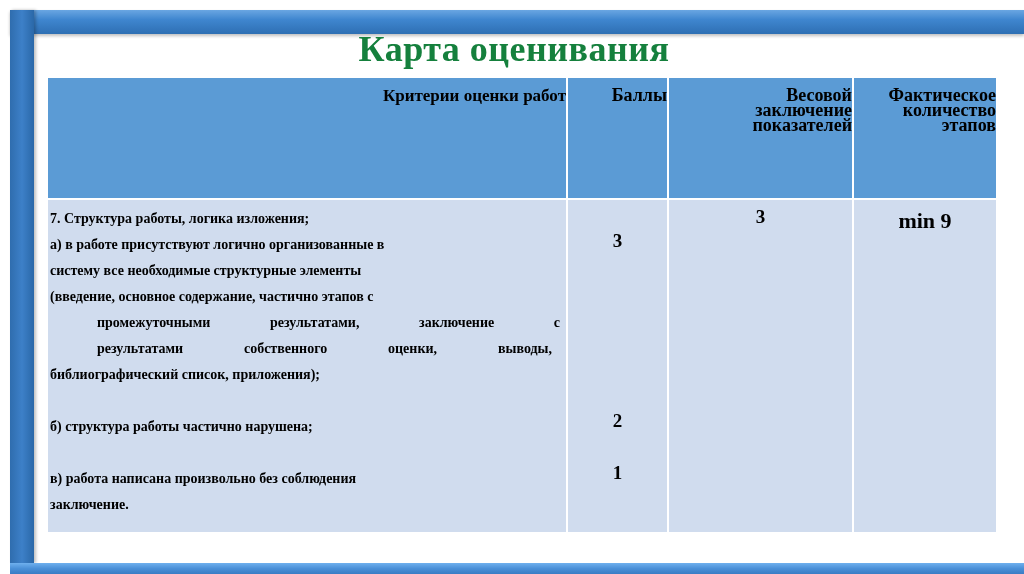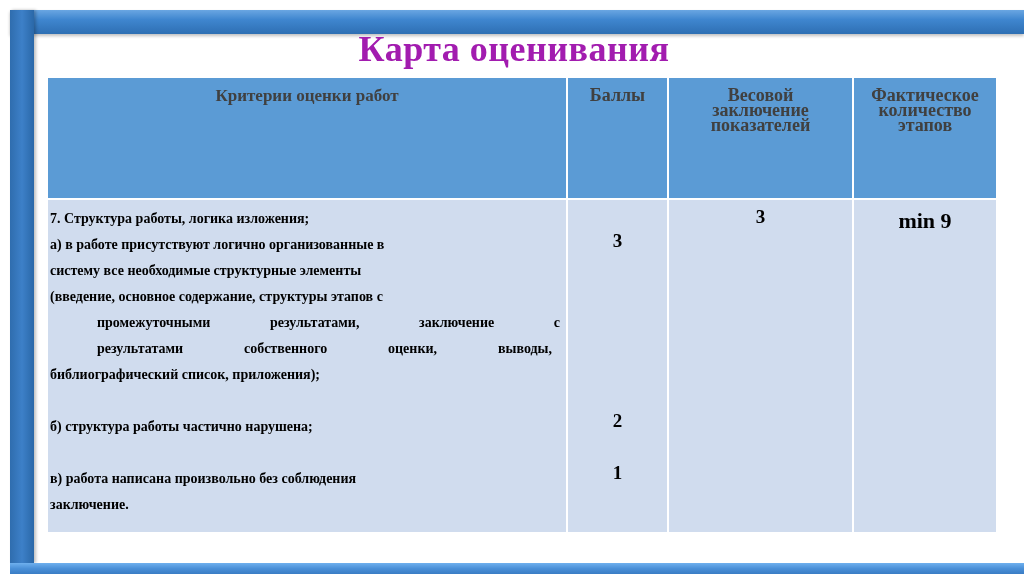--- a/index.html
+++ b/index.html
@@ -17,35 +17,35 @@
     position:absolute; left:10px; top:10px; width:24px; height:553px;
     background:linear-gradient(to right, #2f6dae 0%, #3d80c8 50%, #2a68a8 100%);
     box-shadow:2px 0 3px rgba(0,0,0,0.25);
   }
   .frame-bottom {
     position:absolute; left:10px; top:563px; width:1014px; height:11px;
     background:linear-gradient(to bottom, #6fb0ee 0%, #4a90d8 50%, #3a7cc4 100%);
   }
   .title {
     position:absolute; left:0; top:28px; width:1024px; text-align:center;
-    font-size:36px; font-weight:bold; color:#a21caf;
+    font-size:36px; font-weight:bold; color:#15803d;
     letter-spacing:0.5px;
   }
   .title span { position:relative; left:2px; }
   table.grid {
     position:absolute; left:46px; top:76px;
     border-collapse:collapse; table-layout:fixed;
     width:950px;
   }
   table.grid th, table.grid td {
     border:2px solid #ffffff; vertical-align:top; padding:0;
   }
   table.grid th {
-    background:#5b9bd5; color:#404040; height:122px;
-    font-weight:bold; font-size:18px; line-height:15px; text-align:center;
+    background:#5b9bd5; color:#000000; height:122px;
+    font-weight:bold; font-size:18px; line-height:15px; text-align:right;
     padding-top:10px; box-sizing:border-box;
   }
   table.grid th.c1 { font-size:17px; }
   table.grid td {
     background:#d0dcee; color:#000; height:334px; box-sizing:border-box;
     font-weight:bold;
   }
   .crit { padding:6px 0 0 2px; font-size:14px; line-height:26px; width:510px; }
   .crit p { margin:0; }
   .crit .gap { height:26px; }
@@ -87,21 +87,21 @@
       </th>
     </tr>
   </thead>
   <tbody>
     <tr>
       <td>
         <div class="crit">
           <p>7. Структура работы, логика изложения;</p>
           <p>а) в работе присутствуют логично организованные в</p>
           <p>систему все необходимые структурные элементы</p>
-          <p>(введение, основное содержание, структуры этапов с</p>
+          <p>(введение, основное содержание, частично этапов с</p>
           <p class="just">промежуточными результатами, заключение с</p>
           <p class="just" style="width:455px">результатами собственного оценки, выводы,</p>
           <p>библиографический список, приложения);</p>
           <div class="gap"></div>
           <p>б) структура работы частично нарушена;</p>
           <div class="gap"></div>
           <p>в) работа написана произвольно без соблюдения</p>
           <p>заключение.</p>
         </div>
       </td>

